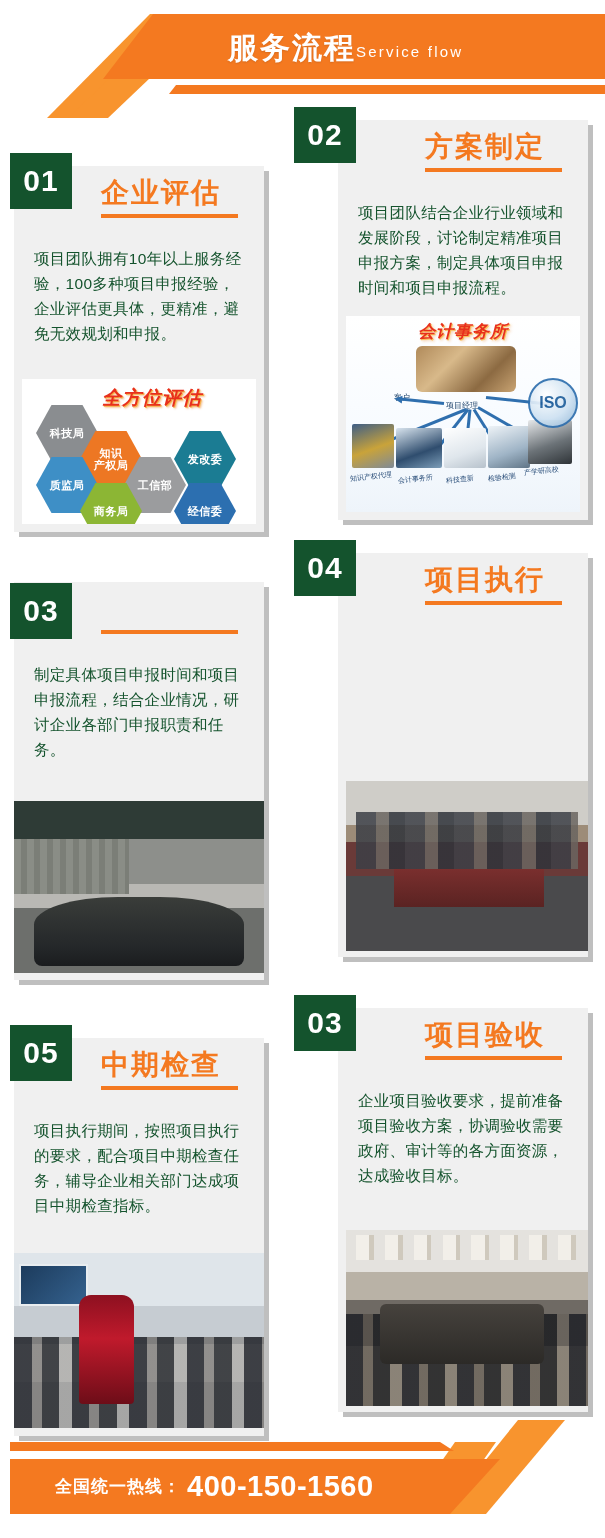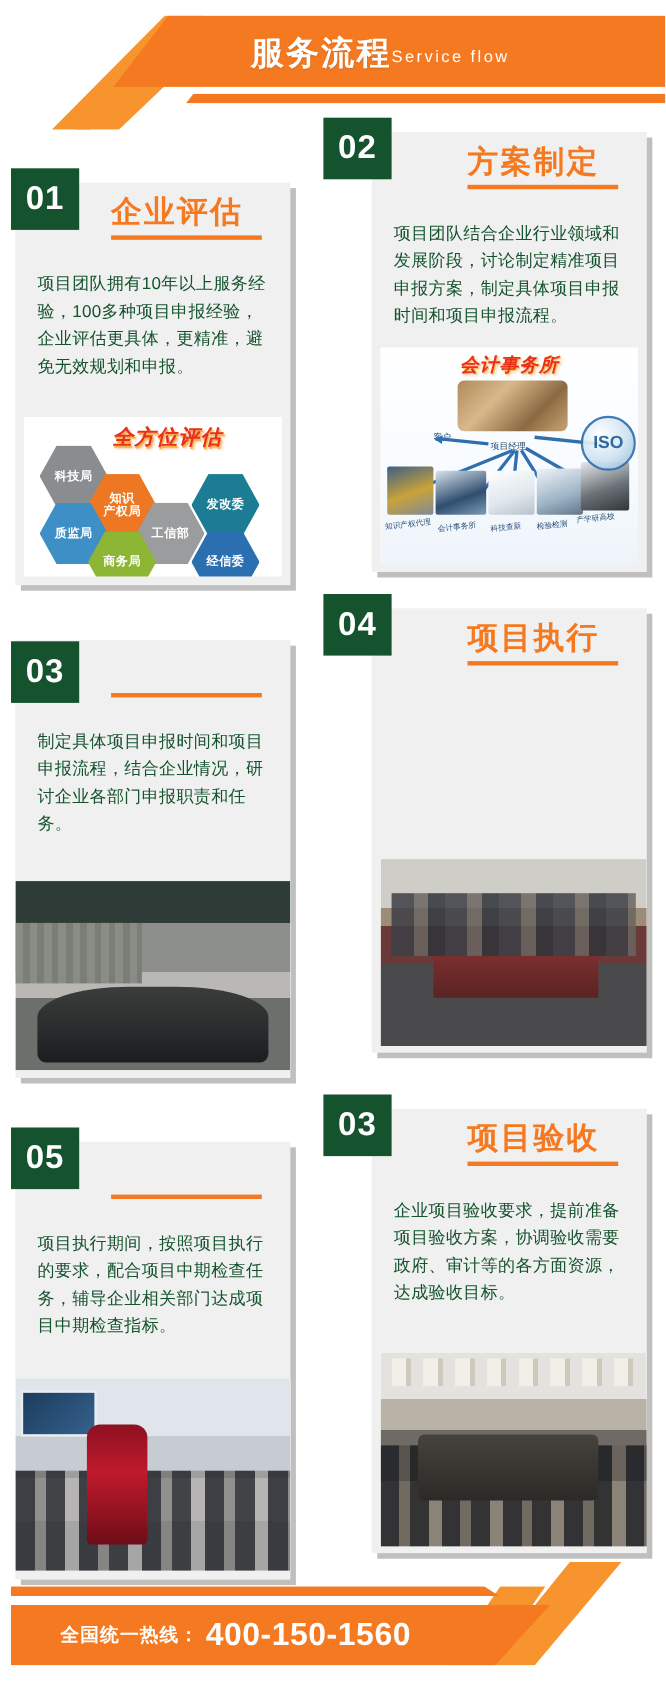--- a/index.html
+++ b/index.html
@@ -317,20 +317,21 @@
   <div class="ctitle-rule" style="left:87px;top:48px;width:137px;"></div>
 
   <div class="media" style="left:8px;top:228px;width:242px;height:170px;">
     <div class="photo ph04"></div>
   </div>
 </div>
 
 <div class="card" style="left:14px;top:1038px;width:250px;height:398px;">
   <div class="card-body"></div>
   <div class="num" style="left:-4px;top:-13px;">05</div>
+  <div class="ctitle" style="left:87px;top:8px;">中期检查</div>
   <div class="ctitle-rule" style="left:87px;top:48px;width:137px;"></div>
   <div class="cdesc" style="left:20px;top:80px;width:212px;">项目执行期间，按照项目执行的要求，配合项目中期检查任务，辅导企业相关部门达成项目中期检查指标。</div>
 
   <div class="media" style="left:0px;top:215px;width:250px;height:175px;">
     <div class="photo ph05">
       <div class="ph-people"></div>
     </div>
   </div>
 </div>
 

